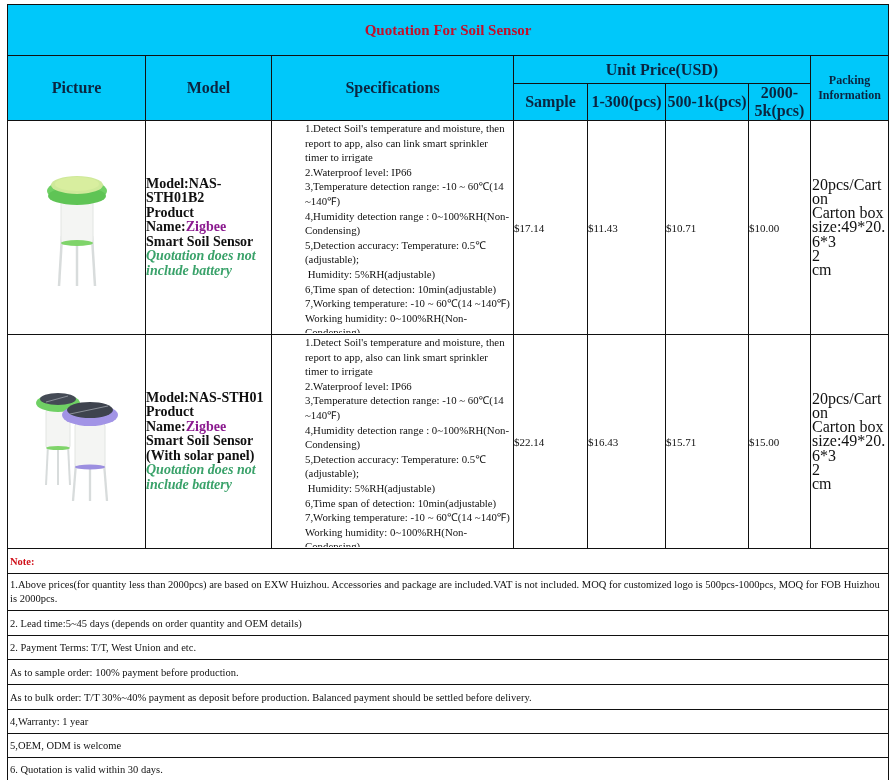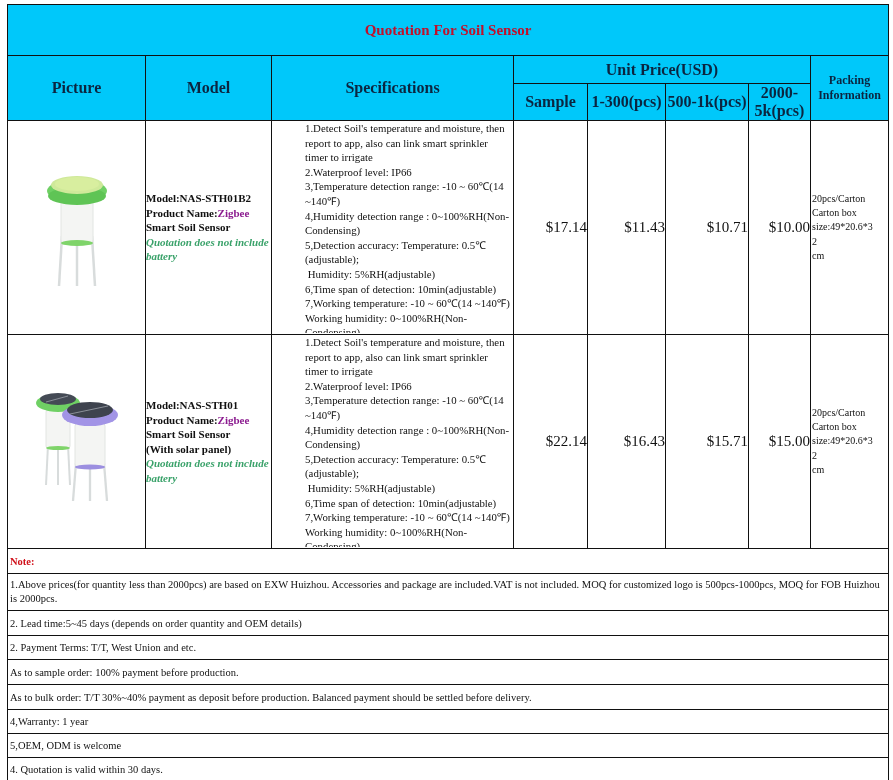--- a/index.html
+++ b/index.html
@@ -7,28 +7,28 @@
          font-family: "Liberation Serif", serif; color: #111; }
   .sheet { position: absolute; left: 7px; top: 4px; width: 881px; }
   table.q { border-collapse: collapse; table-layout: fixed; width: 881px; }
   table.q td { border: 1.5px solid #111; padding: 0; vertical-align: middle; }
   .cyan { background: #00c8fa; }
   .title { height: 50px; text-align: center; color: #c0102b; font-weight: bold;
            font-size: 15px; font-family: "Liberation Serif", serif; }
   .hd { text-align: center; font-weight: bold; font-size: 16px; color: #0b2540; }
   .hd.sans { font-family: Liberation Serif, serif; font-size: 12px; line-height: 15px; }
   .pic { text-align: center; }
-  .model { font-weight: bold; font-size: 11px; line-height: 14.5px; padding-left: 1px; }
+  .model { font-weight: bold; font-size: 14px; line-height: 14.5px; padding-left: 1px; }
   .purple { color: #8b1a8f; }
   .green { color: #3aa26a; font-style: italic; }
   .spec { font-size: 10.8px; line-height: 14.6px; vertical-align: top !important;
           padding-left: 1px !important; }
   .spec-inner { height: 212px; overflow: hidden; margin-left: 32px; }
-  .price { text-align: right; font-size: 15px; }
-  .pack { font-size: 10px; line-height: 14.2px; padding-left: 1px !important; word-break: break-all; }
+  .price { text-align: left; font-size: 11px; }
+  .pack { font-size: 16px; line-height: 14.2px; padding-left: 1px !important; word-break: break-all; }
   .note-row td { font-size: 10.5px; padding-left: 2px !important; }
   .note-title { color: #d0101a; font-weight: bold; font-size: 12.5px; margin-left: 12px; }
   .indent { padding-left: 83px !important; }
   .row-sensor { height: 214px; }
 </style>
 </head>
 <body>
 
 <div class="sheet">
 <table class="q">
@@ -182,17 +182,17 @@
   <tr class="note-row" style="height:25px">
     <td colspan="8" class="indent">As to bulk order: T/T 30%~40% payment as deposit before production. Balanced payment should be settled before delivery.</td>
   </tr>
   <tr class="note-row" style="height:24px">
     <td colspan="8">4,Warranty: 1 year</td>
   </tr>
   <tr class="note-row" style="height:24px">
     <td colspan="8">5,OEM, ODM is welcome</td>
   </tr>
   <tr class="note-row" style="height:24px">
-    <td colspan="8">4. Quotation is valid within 30 days.</td>
+    <td colspan="8">6. Quotation is valid within 30 days.</td>
   </tr>
 </tbody>
     </table>
 </div>
 
 </body></html>

